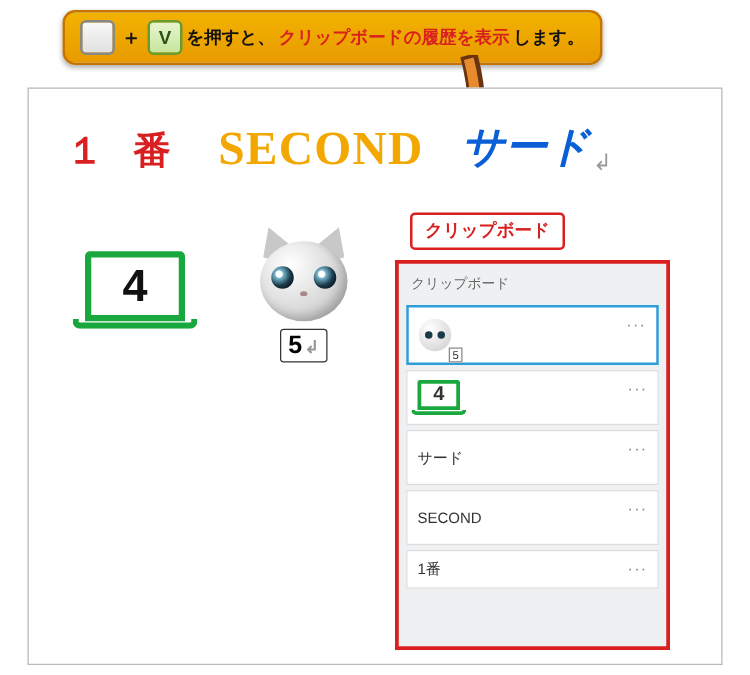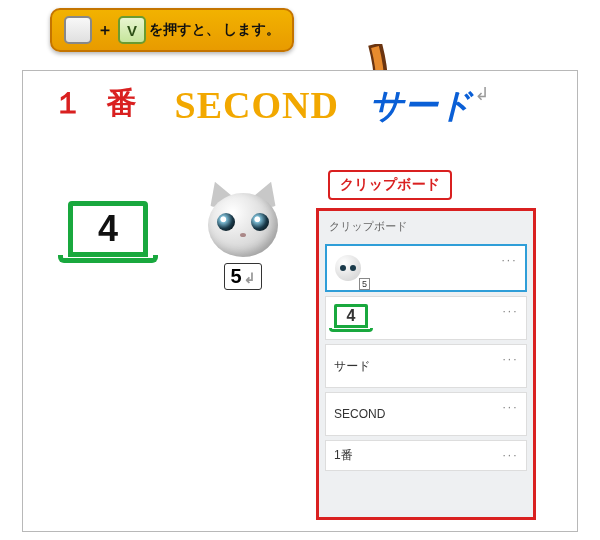--- a/index.html
+++ b/index.html
@@ -58,25 +58,25 @@
     top: 70px;
     left: 22px;
     right: 22px;
     bottom: 8px;
     border: 1px solid #b8b8b8;
     background: #fff;
   }
 
   .line1 {
     position: absolute;
-    top: 12px;
+    top: 24px;
     left: 30px;
     right: 20px;
     display: flex;
-    align-items: flex-start;
+    align-items: flex-end;
   }
   .w1 { color: #d92020; font-family: serif; font-size: 30px; font-weight: bold; letter-spacing: 8px; }
   .w2 { color: #f2a800; font-family: "Times New Roman", serif; font-size: 38px; font-weight: bold; margin-left: 30px; letter-spacing: 1px;}
   .w3 { color: #0a5fd6; font-family: sans-serif; font-size: 34px; font-weight: 900; margin-left: 30px; font-style: italic; }
   .ret { color: #999; font-size: 18px; margin-left: 2px; }
 
   .laptop-group {
     position: absolute;
     top: 130px;
     left: 35px;
@@ -245,20 +245,21 @@
 <div class="callout">
   <span class="keycap win">
     <span></span>
       <span></span>
       <span></span>
       <span></span>
   </span>
   <span class="plus">＋</span>
   <span class="keycap">V</span>
   <span> を押すと、</span>
+  <span class="highlight">クリップボードの履歴を表示</span>
   <span>します。</span>
 </div>
 
 <svg class="arrow" viewBox="0 0 40 120">
   <path d="M20 0 C 28 30, 28 50, 20 85" stroke="#6b3410" stroke-width="14" fill="none"></path>
   <path d="M4 78 L20 118 L36 78 Z" fill="#6b3410"></path>
   <path d="M20 3 C 27 30, 27 50, 20 82" stroke="#e88b2e" stroke-width="8" fill="none"></path>
   <path d="M9 80 L20 110 L31 80 Z" fill="#e88b2e"></path>
 </svg>
 

